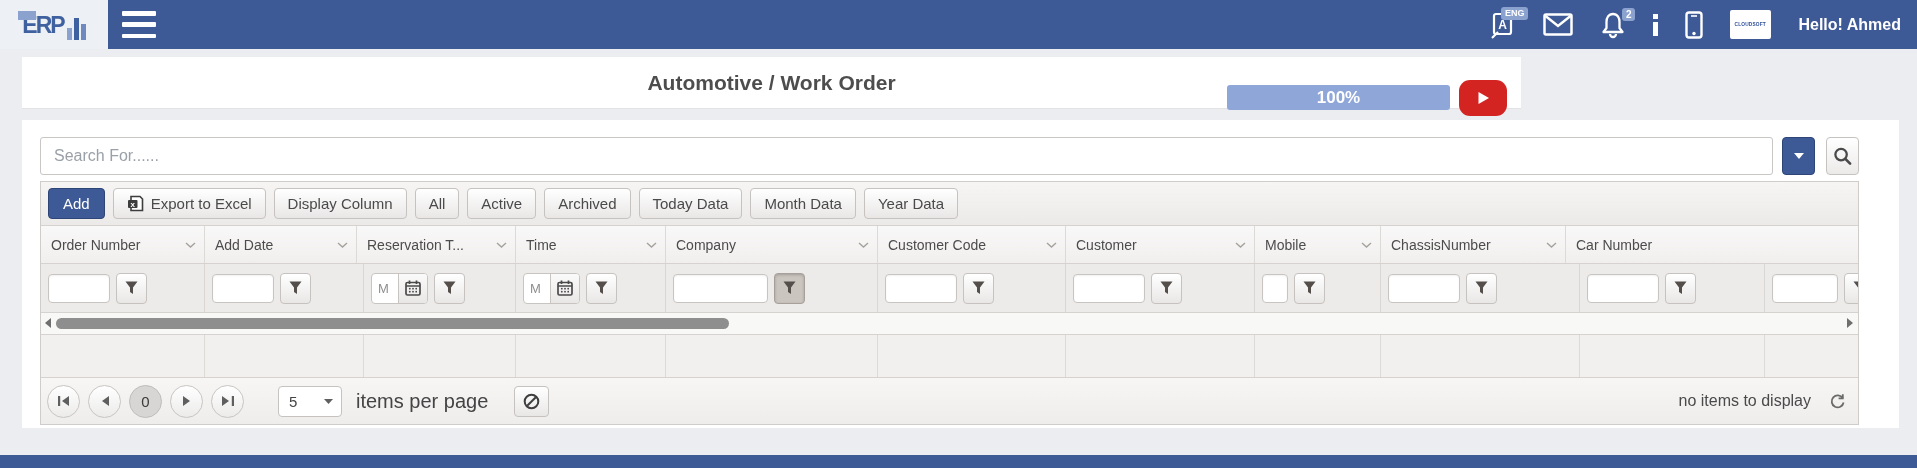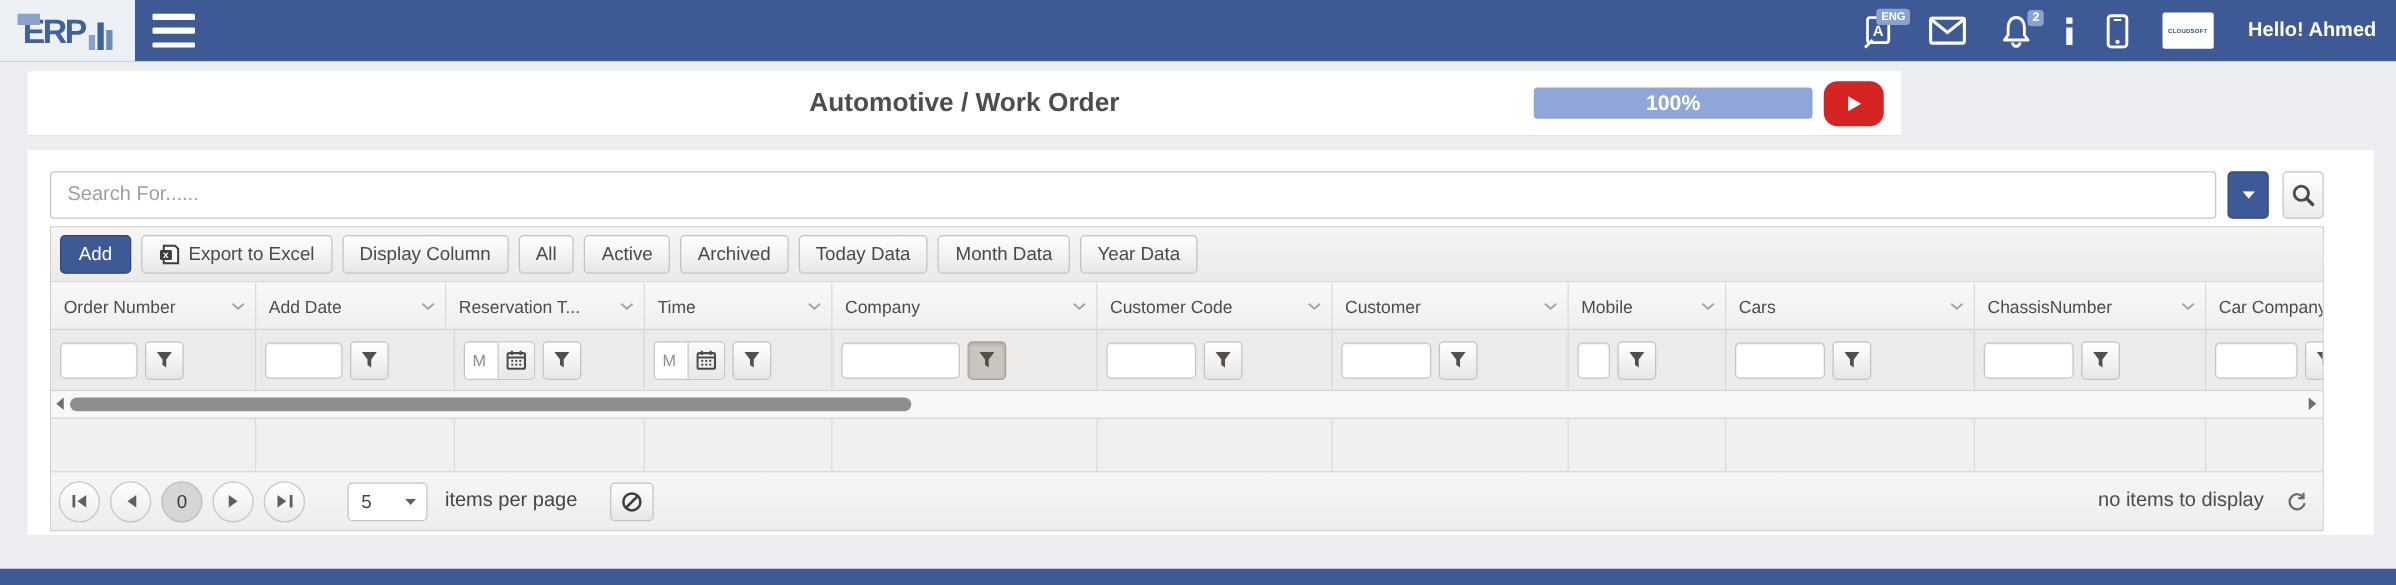--- a/index.html
+++ b/index.html
@@ -4,21 +4,21 @@
 <style>
   html,body{margin:0;padding:0;}
   .page{position:relative;width:1917px;height:468px;background:#ebedf1;overflow:hidden;
         font-family:"Liberation Sans",sans-serif;}
 
   
   .topbar{position:absolute;top:0;left:0;width:100%;height:49px;background:var(--primary_blue,#3d5a96);}
   .logo-box{position:absolute;left:0;top:0;width:108px;height:49px;background:#edf0f5;display:flex;align-items:center;justify-content:center;cursor:pointer;}
   .logo-mark{position:relative;display:flex;align-items:flex-end;}
   .logo-corner{position:absolute;left:-4px;top:1px;width:18px;height:9px;background:#8ba2cf;}
-  .logo-text{font-weight:900;font-size:27px;line-height:30px;color:#40619f;letter-spacing:-2px;}
+  .logo-text{font-weight:900;font-size:23px;line-height:30px;color:#40619f;letter-spacing:-2px;}
   .logo-pix{display:flex;align-items:flex-end;gap:2px;margin-left:3px;}
   .logo-pix i{display:block;width:5px;background:#40619f;}
   .logo-pix i:nth-child(1){height:12px;background:#8ba2cf;}
   .logo-pix i:nth-child(2){height:22px;}
   .logo-pix i:nth-child(3){height:16px;background:#6d89bd;}
   .hamburger{position:absolute;left:122px;top:9px;width:36px;height:31px;background:none;border:none;cursor:pointer;display:flex;flex-direction:column;justify-content:space-between;padding:2px 0;}
   .hamburger span{display:block;width:34px;height:4.5px;border-radius:1px;background:#fff;}
   .topbar-right{position:absolute;right:16px;top:0;height:49px;display:flex;align-items:center;gap:27px;}
   .icon-wrap{position:relative;display:flex;align-items:center;justify-content:center;cursor:pointer;}
   .lang-badge,.notif-badge{position:absolute;top:-3px;right:-12px;background:var(--badge_blue,#8ba2cf);color:#fff;
@@ -29,21 +29,21 @@
   .info-glyph i{display:block;width:5px;height:14px;background:#fff;}
   .vendor-badge{width:41px;height:29px;background:#fff;border-radius:2px;display:flex;align-items:center;justify-content:center;gap:1px;cursor:pointer;}
   .vendor-badge span{font-size:8px;transform:scale(.6);font-weight:bold;color:#2f4f9e;letter-spacing:.3px;white-space:nowrap;}
   .vendor-badge em{display:block;width:7px;height:7px;background:#2f4f9e;}
   .greeting{color:#fff;font-weight:bold;font-size:16px;cursor:pointer;}
 
   
   .titlebar{position:absolute;top:57px;left:22px;width:1499px;height:51px;background:#fff;border-bottom:1px solid #e3e3e6;}
   .titlebar h1{position:absolute;left:50%;top:50%;transform:translate(-50%,-50%);margin:0;
       font-size:21px;font-weight:bold;color:#4d4d4d;white-space:nowrap;}
-  .tb-right{position:absolute;right:14px;top:0;height:51px;display:flex;align-items:center;gap:9px;}
+  .tb-right{position:absolute;right:14px;top:15px;height:51px;display:flex;align-items:center;gap:9px;}
   .progress{width:223px;height:25px;background:var(--progress_fill,#8fa6d9);border-radius:3px;display:flex;align-items:center;justify-content:center;}
   .progress span{color:#fff;font-weight:bold;font-size:17px;}
   .yt-btn{width:48px;height:36px;border:none;border-radius:11px;background:var(--alert_red,#d32422);display:flex;align-items:center;justify-content:center;cursor:pointer;}
 
   
   .panel{position:absolute;top:120px;left:22px;width:1877px;height:308px;background:#fff;box-sizing:border-box;padding:17px 40px 0 18px;}
   .search-row{display:flex;align-items:center;}
   .search-row input{flex:1;height:38px;box-sizing:border-box;border:1px solid #c9c6c3;border-radius:3px;padding:0 13px;font-size:16px;color:#555;font-family:inherit;outline:none;}
   .search-row input::placeholder{color:#9aa0a8;}
   .dd-btn{width:33px;height:38px;margin-left:9px;border:1px solid #2e4577;border-radius:4px;background:var(--primary_blue,#3d5a96);display:flex;align-items:center;justify-content:center;cursor:pointer;}
@@ -71,21 +71,21 @@
   .scroll-arrow{position:absolute;top:4px;background:none;border:none;padding:0;cursor:pointer;}
   .scroll-arrow.left{left:3px;} .scroll-arrow.right{right:4px;}
   .gempty{display:flex;height:42px;background:#f1f0ef;border-bottom:1px solid var(--grid_border,#d5d2cf);overflow:hidden;}
   .gecell{box-sizing:border-box;border-right:1px solid #dcdad7;height:100%;flex-shrink:0;}
   .gpager{height:46px;display:flex;align-items:center;background:linear-gradient(#f7f6f5,#efedec);padding:0 12px 0 6px;}
   .pcircle{width:33px;height:33px;border-radius:50%;border:1px solid #c8c5c2;background:linear-gradient(#fff,#ecebea);
            margin-right:8px;display:flex;align-items:center;justify-content:center;cursor:pointer;padding:0;}
   .pcircle.current{background:#d8d6d4;border-color:#bfbcb9;color:#3a3a3a;font-size:15px;font-family:inherit;}
   .pagesize{margin-left:26px;width:64px;height:31px;box-sizing:border-box;border:1px solid #c6c2bf;border-radius:4px;background:#fff;
             display:flex;align-items:center;justify-content:space-between;padding:0 8px 0 10px;font-size:15px;color:#444;cursor:pointer;}
-  .ppp-label{margin-left:14px;font-size:16px;color:#444;}
+  .ppp-label{margin-left:14px;font-size:20px;color:#444;}
   .cancel-btn{margin-left:26px;width:35px;height:31px;border-radius:4px;border:1px solid #c6c2bf;background:linear-gradient(#fff,#e9e7e6);display:flex;align-items:center;justify-content:center;cursor:pointer;}
   .pstatus{margin-left:auto;font-size:16px;color:#4a4a4a;}
   .refresh-btn{margin-left:18px;background:none;border:none;padding:0;cursor:pointer;display:flex;}
 
   .footer{position:absolute;bottom:0;left:0;width:100%;height:13px;background:var(--primary_blue,#3d5a96);}
 </style>
 </head>
 <body>
 
 <div class="page">
@@ -244,34 +244,28 @@
             <svg width="11" height="6" viewBox="0 0 11 6">
               <path d="M1 1 L5.5 5 L10 1" fill="none" stroke="#a5a19d" stroke-width="1.4"></path>
             </svg>
           </div>
           <div class="ghcell" style="flex: 0 0 126px;">
             <span>Mobile</span>
             <svg width="11" height="6" viewBox="0 0 11 6">
               <path d="M1 1 L5.5 5 L10 1" fill="none" stroke="#a5a19d" stroke-width="1.4"></path>
             </svg>
           </div>
-          <div class="ghcell" style="flex: 0 0 199px;">
-            <span>Cars</span>
-            <svg width="11" height="6" viewBox="0 0 11 6">
-              <path d="M1 1 L5.5 5 L10 1" fill="none" stroke="#a5a19d" stroke-width="1.4"></path>
-            </svg>
-          </div>
           <div class="ghcell" style="flex: 0 0 185px;">
             <span>ChassisNumber</span>
             <svg width="11" height="6" viewBox="0 0 11 6">
               <path d="M1 1 L5.5 5 L10 1" fill="none" stroke="#a5a19d" stroke-width="1.4"></path>
             </svg>
           </div>
           <div class="ghcell" style="flex: 0 0 320px;">
-            <span>Car Company</span>
+            <span>Car Number</span>
           </div>
         </div>
       <div class="gfilter" id="gfilter">
           <div class="gfcell" style="flex: 0 0 164px;">
             <input class="finput" style="width: 62px;">
             <button class="fbtn">
               <svg width="13" height="14" viewBox="0 0 13 14">
                 <path d="M0.5 0.5 H12.5 L8 6.5 V13 L5 11 V6.5 Z" fill="#544f4b"></path>
               </svg>
             </button>

